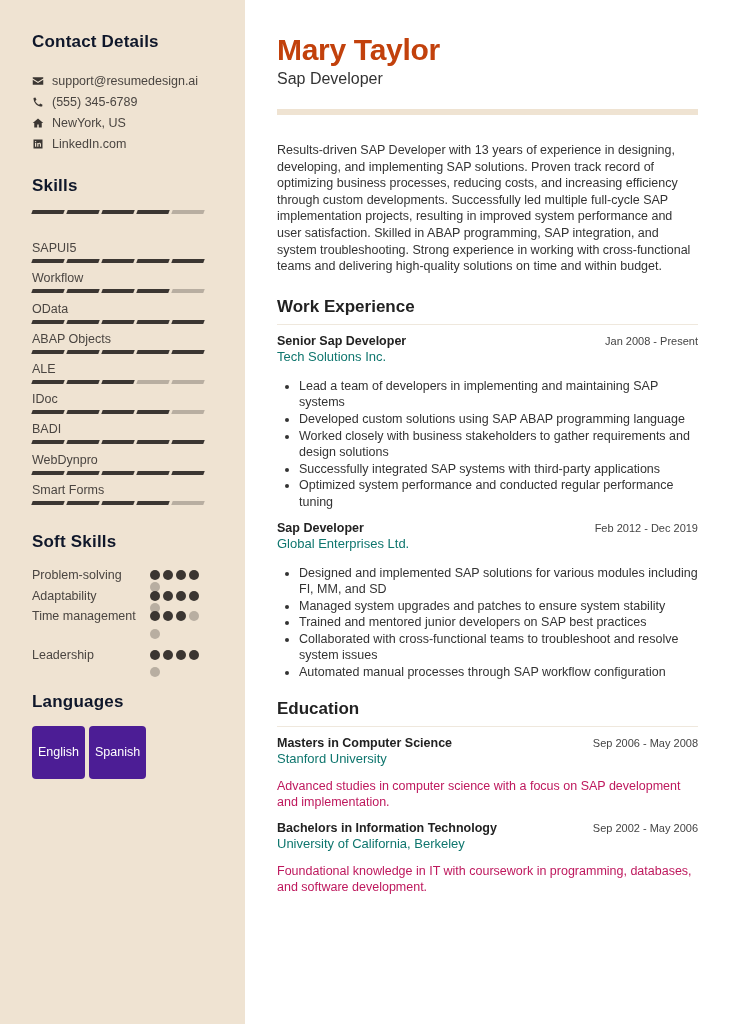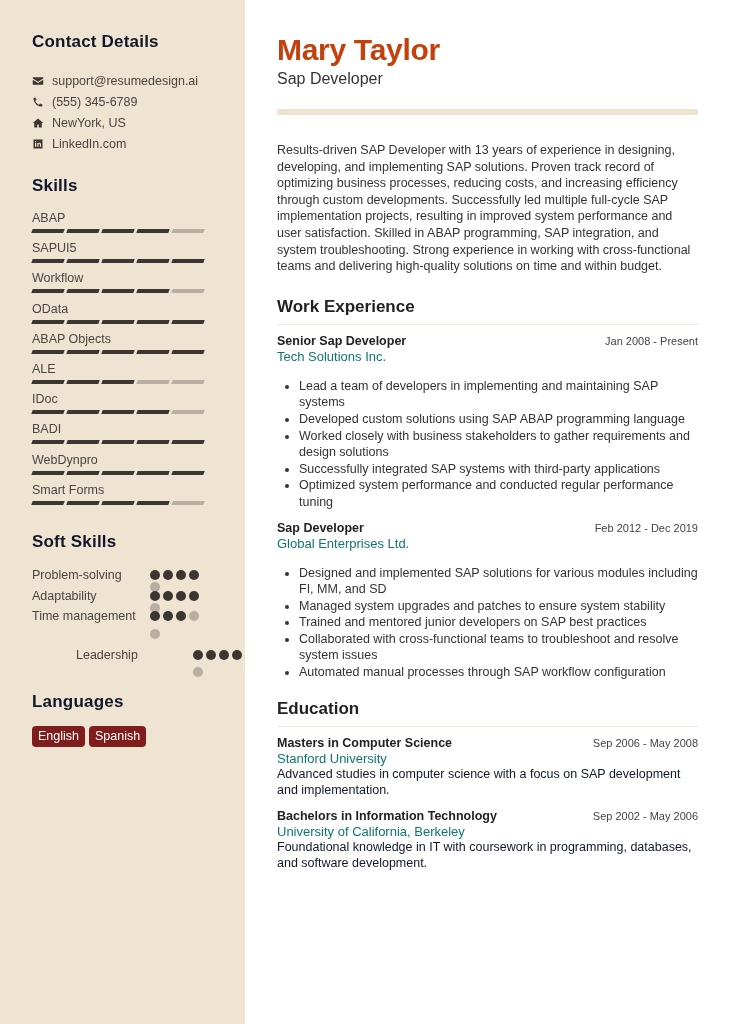--- a/index.html
+++ b/index.html
@@ -22,37 +22,37 @@
   .soft { margin-top: 20px; }
   .soft-list { margin-top: 14px; }
   .soft-item { display: flex; position: relative; }
   .soft-name { width: 118px; font-size: 12.5px; color: #4a4541; line-height: 18px; }
   .dots { width: 52px; display: flex; flex-wrap: wrap; gap: 2px 3px; padding-top: 4px; }
   .dot { width: 10px; height: 10px; border-radius: 50%; background: #3b3632; }
   .dot.off { background: #b8aea1; }
   .soft-item.r1 { height: 21px; }
   .soft-item.r2 { height: 20px; }
   .soft-item.r3 { height: 39px; }
-  .soft-item.r4 { height: 36px; margin-left: 44px; }
+  .soft-item.r4 { height: 36px; }
   .lang { margin-top: 10px; }
   .tags { margin-top: 14px; display: flex; gap: 4px; }
-  .tag { background: #7f1d1d; color: #fff; font-size: 12.5px; padding: 3px 6px; border-radius: 4px; line-height: 15px; }
+  .tag { background: #4c1d95; color: #fff; font-size: 12.5px; padding: 19px 6px; border-radius: 4px; line-height: 15px; }
   .name { margin-top: 34px; font-size: 30px; font-weight: bold; color: #c2410c; letter-spacing: -0.3px; line-height: 32px; }
   .title { font-size: 16px; color: #333; margin-top: 3px; line-height: 20px; }
   .accent-rule { margin-top: 20px; height: 6px; background: #efe3d2; }
   .summary { margin-top: 27px; font-size: 12.5px; line-height: 16.6px; color: #333; }
   .sec-heading { font-size: 17px; font-weight: bold; color: #222; margin-top: 22px; padding-bottom: 7px; border-bottom: 1px solid #efe8dd; }
   .entry { margin-top: 9px; }
   .entry-head { display: flex; justify-content: space-between; align-items: baseline; }
   .entry-role { font-size: 12.5px; font-weight: bold; color: #222; }
   .entry-date { font-size: 11px; color: #444; }
   .entry-org { font-size: 13px; color: #0f766e; margin-top: 1px; }
   .bullets { margin-top: 14px; padding-left: 22px; font-size: 12.5px; line-height: 16.6px; color: #333; }
   .bullets li { margin-bottom: 0; }
-  .edu-desc { font-size: 12.5px; color: #0f172a; line-height: 16.6px; margin-top: 0; }
+  .edu-desc { font-size: 12.5px; color: #be185d; line-height: 16.6px; margin-top: 12px; }
 </style>
 </head>
 <body>
 
 <aside class="sidebar">
   <section>
     <h2 class="sb-heading">Contact Details</h2>
     <div class="contact-list">
       <div class="contact-item">
         <span class="ic">
@@ -87,21 +87,20 @@
           </span>
         <span>LinkedIn.com</span>
       </div>
     </div>
   </section>
 
   <section class="skills">
     <h2 class="sb-heading">Skills</h2>
     <div class="skill-list" id="skill-list">
         <div class="skill">
-          <div class="skill-name">ABAP</div>
     <div class="bars">
             <span class="bar"></span>
             <span class="bar"></span>
             <span class="bar"></span>
             <span class="bar"></span>
             <span class="bar off"></span>
           </div>
         </div>
         <div class="skill">
           <div class="skill-name">SAPUI5</div>

